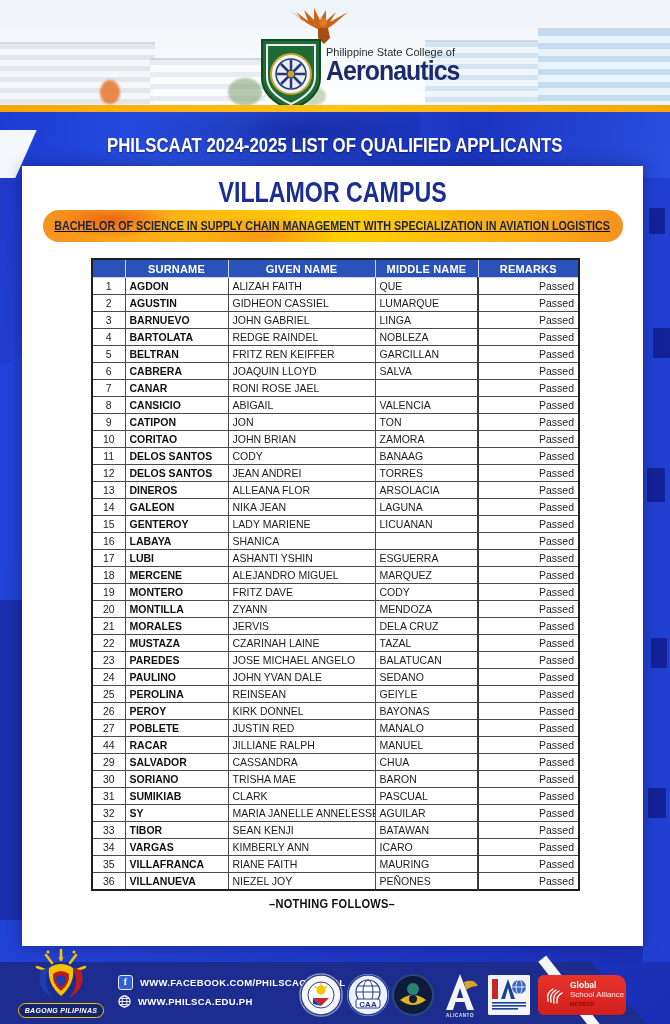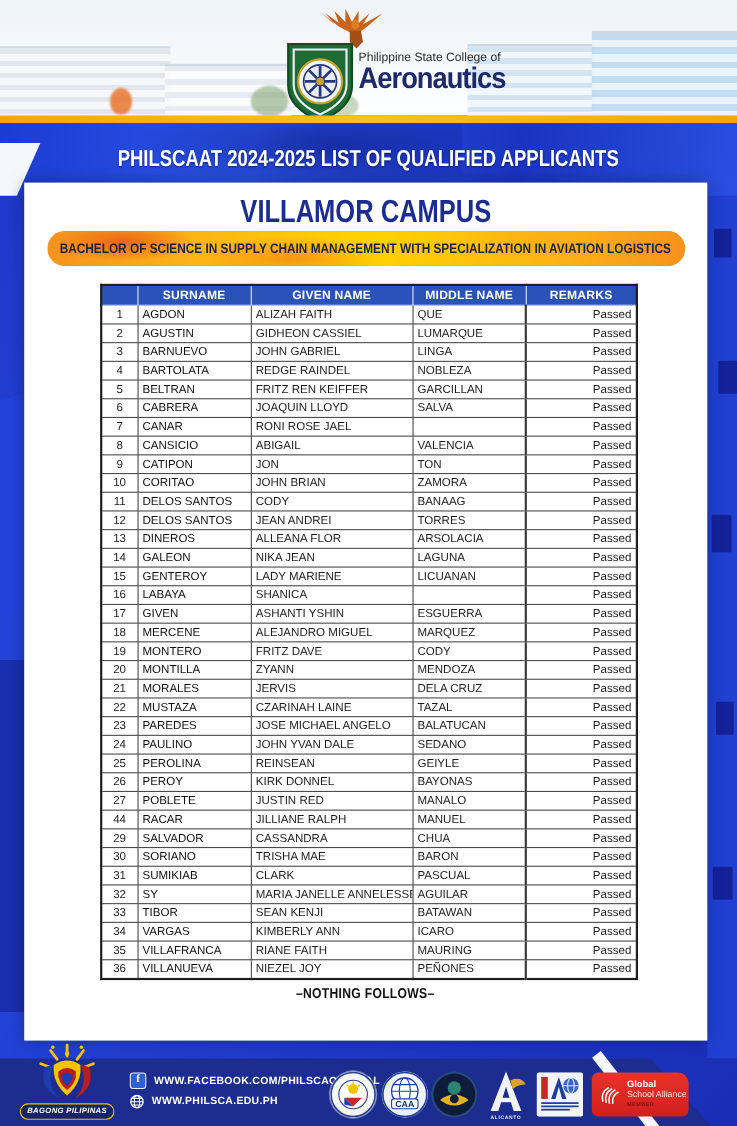--- a/index.html
+++ b/index.html
@@ -51,36 +51,36 @@
   .panel{position:absolute;left:22px;top:166px;width:621px;height:780px;background:#ffffff;
     box-shadow:0 0 14px rgba(0,0,30,.35);padding-top:10px;box-sizing:border-box;}
   .campus-title{text-align:center;margin:0;height:30px;line-height:30px;}
   .campus-title span{display:inline-block;transform:scaleX(.8);font-size:29px;font-weight:800;color:#1b2d91;letter-spacing:0;white-space:nowrap;}
   .program-pill{margin:4px auto 0 auto;width:580px;height:32px;border-radius:17px;
     background:
       radial-gradient(ellipse 90px 26px at 12% 30%,rgba(233,80,20,.75),rgba(233,80,20,0) 70%),
       radial-gradient(ellipse 120px 30px at 38% 80%,rgba(244,120,26,.6),rgba(244,120,26,0) 70%),
       radial-gradient(ellipse 100px 26px at 78% 25%,rgba(250,170,20,.55),rgba(250,170,20,0) 70%),
       linear-gradient(90deg,#f6921e 0%,#fcb316 22%,#ffd200 50%,#fcb316 80%,#f6921e 100%);
-    display:flex;align-items:center;justify-content:center;}
+    display:flex;align-items:center;justify-content:center;text-decoration:underline;}
   .program-pill span{display:inline-block;transform:scaleX(.86);font-size:12.5px;font-weight:800;color:#1c2340;white-space:nowrap;letter-spacing:0;}
   
   table.applicants{border-collapse:collapse;table-layout:fixed;margin:16px 0 0 69px;width:487px;
     border:2px solid #1f1f1f;font-size:10.5px;color:#1c1c1c;}
   table.applicants col.w-num{width:33px;}
   table.applicants col.w-sur{width:103px;}
   table.applicants col.w-giv{width:147px;}
   table.applicants col.w-mid{width:103px;}
   table.applicants col.w-rem{width:101px;}
   table.applicants th{background:#2a52b8;color:#ffffff;font-weight:bold;font-size:11px;height:15px;
     border:1px solid #c9d4ee;border-top:none;padding:1px 2px;text-align:center;letter-spacing:.2px;margin-left:36px;}
   table.applicants td{border:1px solid #4a4a4a;height:14px;padding:1px 4px;line-height:13px;
     overflow:hidden;white-space:nowrap;background:#ffffff;}
   td.c-num{text-align:center;padding:1px 1px;}
-  td.c-sur{font-weight:normal;color:#101010;margin-left:16px;}
+  td.c-sur{font-weight:bold;color:#101010;margin-left:16px;}
   td.c-rem{text-align:right;border-left:2px solid #3a3a3a !important;}
   .nothing-follows{text-align:center;margin-top:3px;}
   .nothing-follows span{display:inline-block;transform:scaleX(.85);font-size:13px;font-weight:800;color:#101010;letter-spacing:.3px;}
   
   .footer-stripe{position:absolute;left:568px;top:948px;width:10px;height:100px;background:#f4f7fb;transform:rotate(-38deg);z-index:3;}
   .footer-band{position:absolute;left:0;top:962px;width:670px;height:62px;background:#1c2d8f;z-index:2;
     clip-path:polygon(0 0,88.2% 0,96.5% 100%,0 100%);}
   .bp-logo{position:absolute;left:18px;top:944px;width:86px;height:76px;z-index:4;}
   .bp-pill{position:absolute;left:0;bottom:2px;width:86px;height:15px;background:#16246e;border:1.5px solid #f4c400;border-radius:8px;
     display:flex;align-items:center;justify-content:center;box-sizing:border-box;}
@@ -291,21 +291,21 @@
           </tr>
           <tr>
             <td class="c-num">16</td>
             <td class="c-sur">LABAYA</td>
             <td class="c-giv">SHANICA</td>
             <td class="c-mid"></td>
             <td class="c-rem">Passed</td>
           </tr>
           <tr>
             <td class="c-num">17</td>
-            <td class="c-sur">GIVEN</td>
+            <td class="c-sur">LUBI</td>
             <td class="c-giv">ASHANTI YSHIN</td>
             <td class="c-mid">ESGUERRA</td>
             <td class="c-rem">Passed</td>
           </tr>
           <tr>
             <td class="c-num">18</td>
             <td class="c-sur">MERCENE</td>
             <td class="c-giv">ALEJANDRO MIGUEL</td>
             <td class="c-mid">MARQUEZ</td>
             <td class="c-rem">Passed</td>

